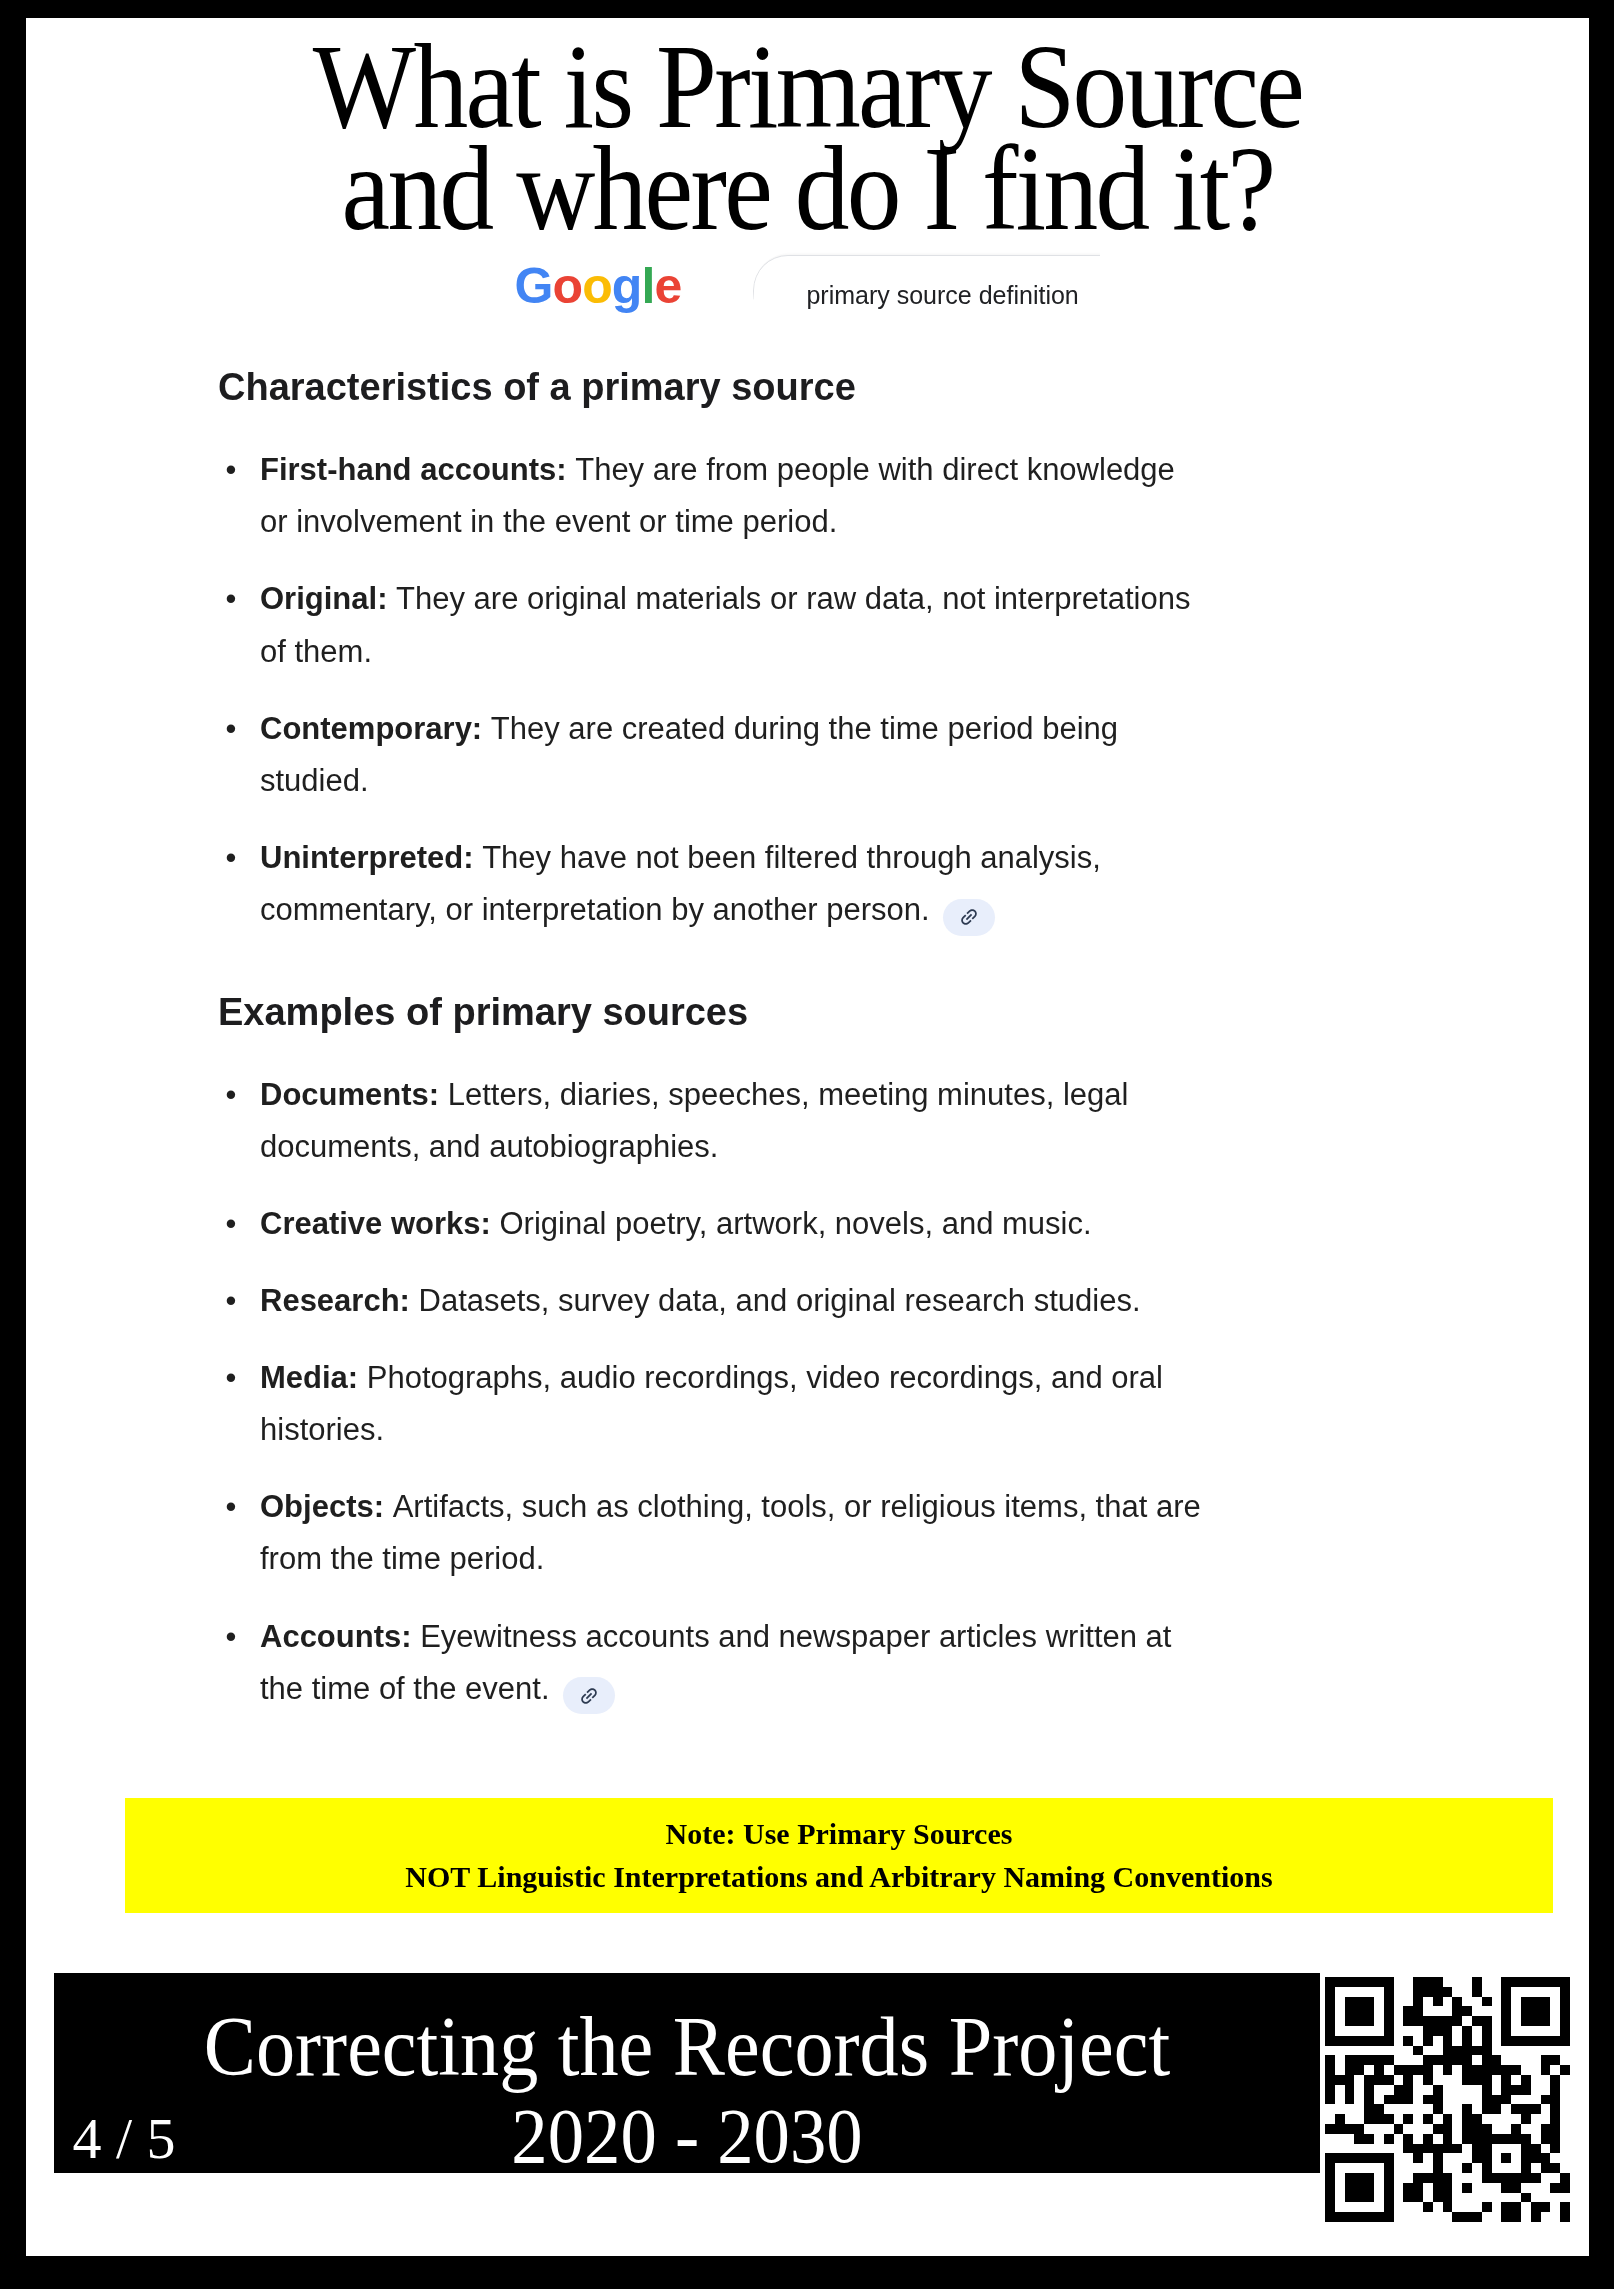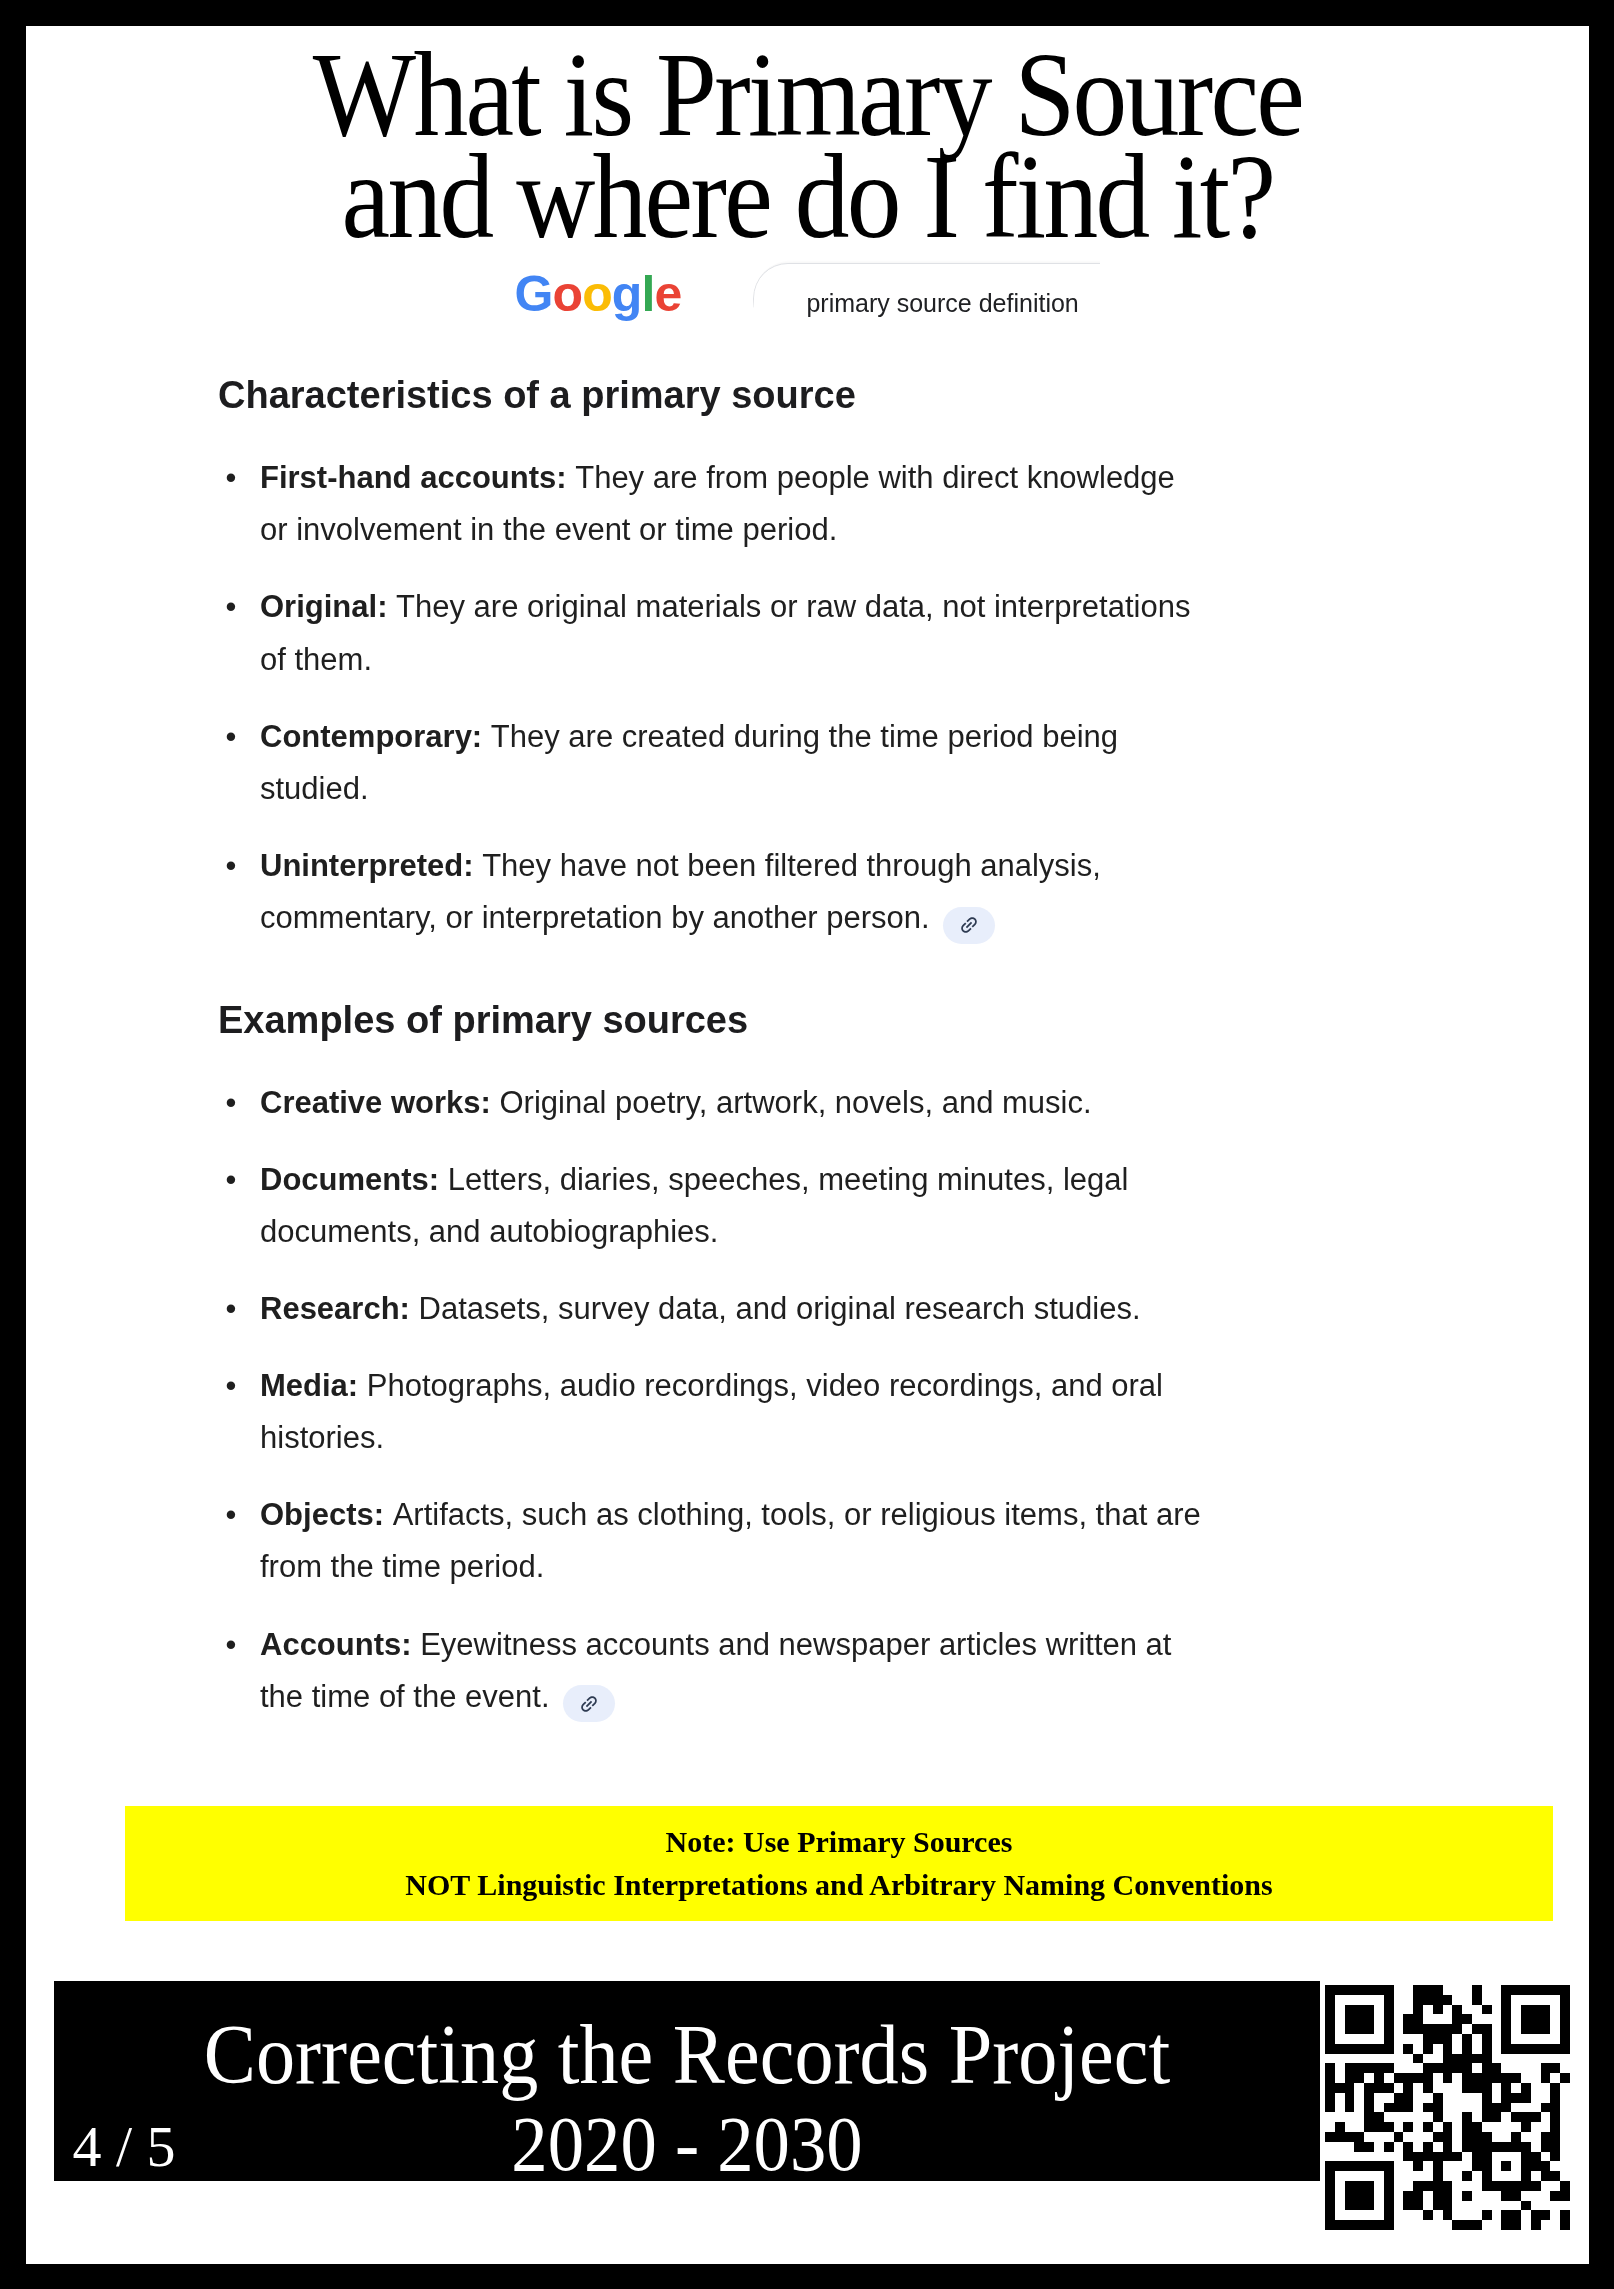--- a/index.html
+++ b/index.html
@@ -1,18 +1,18 @@
 <!DOCTYPE html>
 <html style="font-size:14.8px"><head>
 <meta charset="utf-8">
 <style>
   html,body{margin:0;padding:0;background:#000;}
   body{width:1614px;height:2290px;position:relative;overflow:hidden;
        font-family:"Liberation Sans",sans-serif;}
-  .page{position:absolute;left:26px;top:26px;width:1563px;height:2238px;
+  .page{position:absolute;left:26px;top:18px;width:1563px;height:2238px;
         background:#ffffff;overflow:hidden;}
 
   
   .title{margin:24px 0 0 0;text-align:center;color:#000;
          font-family:"Liberation Serif",serif;font-weight:400;
          font-size:114px;line-height:0.84;letter-spacing:-2.8px;
          transform:scale(0.96,1.06);}
   .title div{white-space:nowrap;}
 
   
@@ -96,23 +96,23 @@
               <svg viewBox="0 0 24 24" style="fill: rgb(46, 59, 82);">
                 <path d="M3.9 12c0-1.71 1.39-3.1 3.1-3.1h4V7H7c-2.76 0-5 2.24-5 5s2.24 5 5 5h4v-1.9H7c-1.71 0-3.1-1.39-3.1-3.1zM8 13h8v-2H8v2zm9-6h-4v1.9h4c1.71 0 3.1 1.39 3.1 3.1s-1.39 3.1-3.1 3.1h-4V17h4c2.76 0 5-2.24 5-5s-2.24-5-5-5z"></path>
               </svg>
             </span></li>
         </ul>
   </section>
 
   <section>
     <h2>Examples of primary sources</h2>
     <ul>
-          <li><span class="term">Creative works: </span><span class="desc">Original poetry, artwork, novels, and music.</span></li>
           <li><span class="term">Documents: </span><span class="desc">Letters, diaries, speeches, meeting minutes, legal
 documents, and autobiographies.</span></li>
+          <li><span class="term">Creative works: </span><span class="desc">Original poetry, artwork, novels, and music.</span></li>
           <li><span class="term">Research: </span><span class="desc">Datasets, survey data, and original research studies.</span></li>
           <li><span class="term">Media: </span><span class="desc">Photographs, audio recordings, video recordings, and oral
 histories.</span></li>
           <li><span class="term">Objects: </span><span class="desc">Artifacts, such as clothing, tools, or religious items, that are
 from the time period.</span></li>
           <li><span class="term">Accounts: </span><span class="desc">Eyewitness accounts and newspaper articles written at
 the time of the event.</span><span class="chip" style="background: rgb(232, 238, 251);">
               <svg viewBox="0 0 24 24" style="fill: rgb(46, 59, 82);">
                 <path d="M3.9 12c0-1.71 1.39-3.1 3.1-3.1h4V7H7c-2.76 0-5 2.24-5 5s2.24 5 5 5h4v-1.9H7c-1.71 0-3.1-1.39-3.1-3.1zM8 13h8v-2H8v2zm9-6h-4v1.9h4c1.71 0 3.1 1.39 3.1 3.1s-1.39 3.1-3.1 3.1h-4V17h4c2.76 0 5-2.24 5-5s-2.24-5-5-5z"></path>
               </svg>

